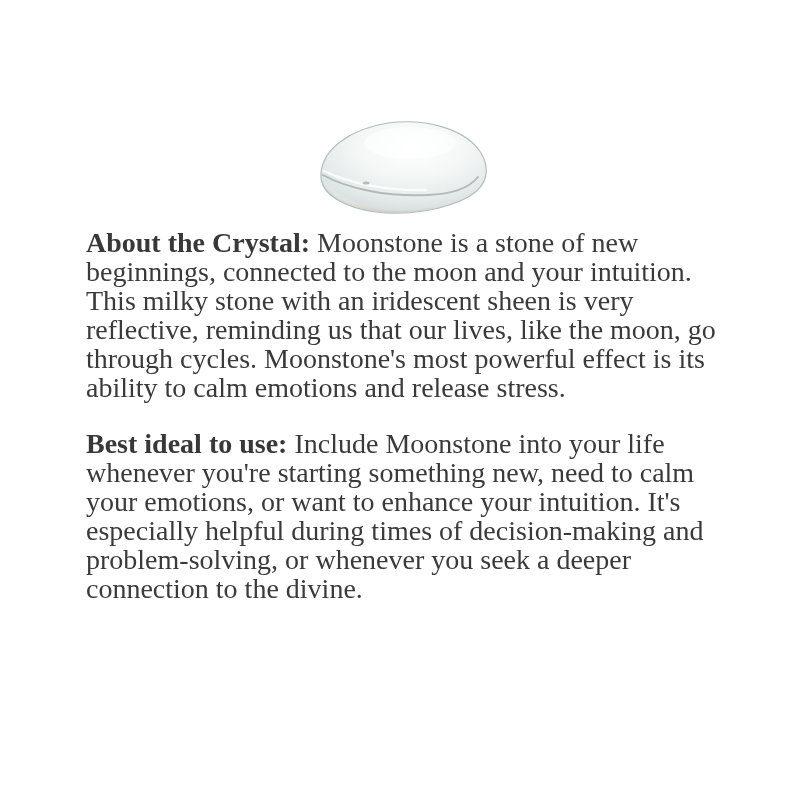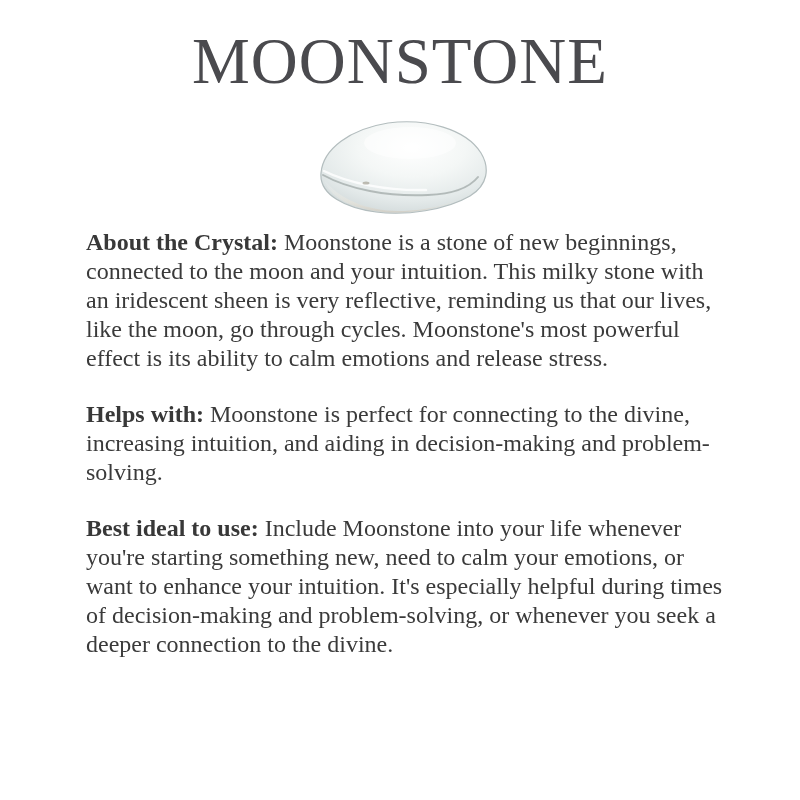--- a/index.html
+++ b/index.html
@@ -37,34 +37,33 @@
   }
   .content {
     position: absolute;
     left: 86px;
     top: 228px;
     width: 638px;
     color: #3a3a3a;
   }
   .content p {
     margin: 0 0 27px 0;
-    font-size: 24px;
+    font-size: 28px;
     line-height: 29px;
   }
   .content p strong {
     font-weight: bold;
     color: #383838;
   }
 </style>
 </head>
 <body>
 
 <div class="page">
 
-  <h1 class="title">MOONSTONE</h1>
 
   <div class="stone-wrap">
     <svg width="170" height="98" viewBox="0 0 170 98">
       <defs>
         <radialGradient id="stoneBody" cx="55%" cy="28%" r="85%">
           <stop offset="0%" stop-color="#ffffff"></stop>
           <stop offset="38%" stop-color="#f4f7f6"></stop>
           <stop offset="68%" stop-color="#e4eaea"></stop>
           <stop offset="100%" stop-color="#c8d1d2"></stop>
         </radialGradient>
@@ -93,19 +92,18 @@
 
       <ellipse cx="92" cy="26" rx="46" ry="16" fill="#ffffff" opacity="0.55"></ellipse>
 
       <ellipse cx="48" cy="66" rx="3.5" ry="1.6" fill="#9a9486" opacity="0.6"></ellipse>
     </svg>
   </div>
 
   <div class="content">
     <p><strong>About the Crystal:</strong> <span>Moonstone is a stone of new beginnings, connected to the moon and your intuition. This milky stone with an iridescent sheen is very reflective, reminding us that our lives, like the moon, go through cycles. Moonstone's most powerful effect is its ability to calm emotions and release stress.</span></p>
 
-    <p><strong>Helps with:</strong> <span>Moonstone is perfect for connecting to the divine, increasing intuition, and aiding in decision-making and problem-solving.</span></p>
 
 
     <p><strong>Best ideal to use:</strong> <span>Include Moonstone into your life whenever you're starting something new, need to calm your emotions, or want to enhance your intuition. It's especially helpful during times of decision-making and problem-solving, or whenever you seek a deeper connection to the divine.</span></p>
   </div>
 
 </div>
 
 </body></html>

